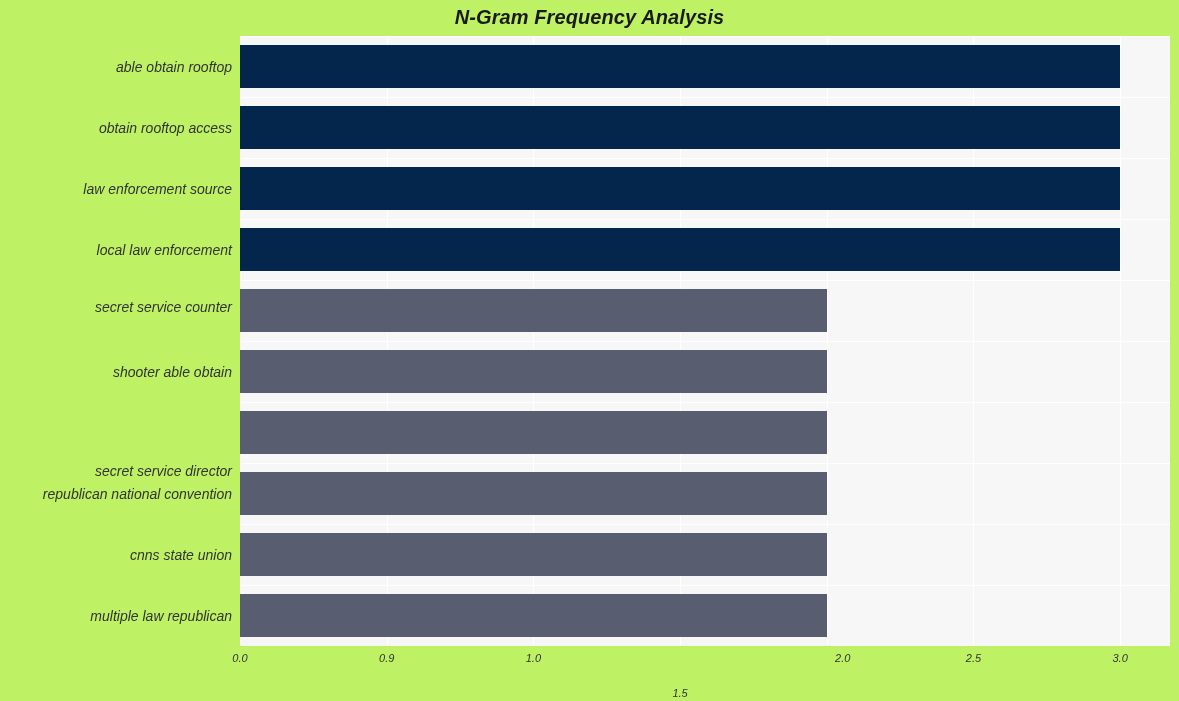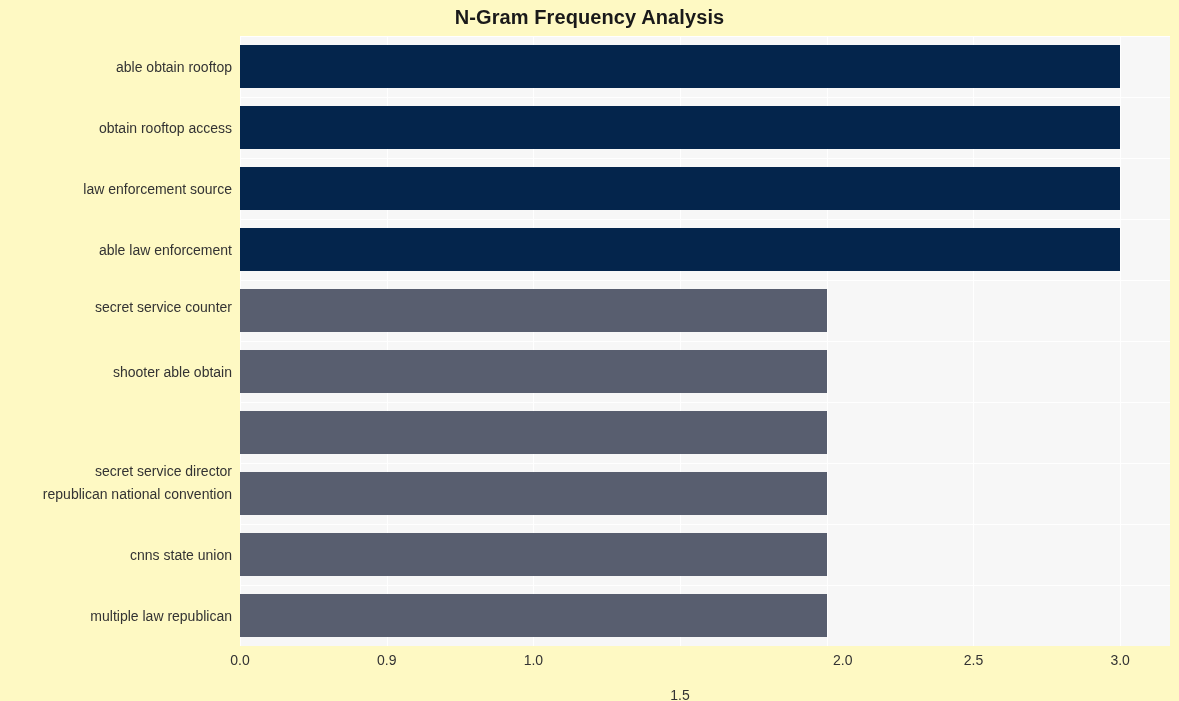--- a/index.html
+++ b/index.html
@@ -97,39 +97,39 @@
     position: absolute;
     left: 240px;
     top: 652px;
     width: 930px;
     height: 22px;
   }
   .xtick-label {
     position: absolute;
     top: 0;
     transform: translateX(-50%);
-    font-size: 14px;
+    font-size: 11px;
     color: #333333;
     white-space: nowrap;
   }
 
   .xaxis-title {
     position: absolute;
     left: 240px;
     top: 704px;
     width: 930px;
     text-align: right;
     font-size: 14px;
     color: #1a1a1a;
   }
 </style>
 </head>
 <body>
 
-<div id="figure" style="background: #fef9c3;">
+<div id="figure" style="background: #bef264; font-style: italic;">
 
   <div class="chart-title" style="color: rgb(26, 26, 26);">N-Gram Frequency Analysis</div>
 
   <div class="plot-area" style="background: rgb(247, 247, 247);">
     <div class="grid-layer">
         <div class="gridline-v" style="left: 0px; background: rgb(255, 255, 255);"></div>
         <div class="gridline-v" style="left: 146.688px; background: rgb(255, 255, 255);"></div>
         <div class="gridline-v" style="left: 293.375px; background: rgb(255, 255, 255);"></div>
         <div class="gridline-v" style="left: 440.063px; background: rgb(255, 255, 255);"></div>
         <div class="gridline-v" style="left: 586.751px; background: rgb(255, 255, 255);"></div>
@@ -157,21 +157,21 @@
         <div class="bar" style="top: 435.54px; height: 43.92px; width: 586.751px; background: rgb(88, 94, 111);"></div>
         <div class="bar" style="top: 496.54px; height: 43.92px; width: 586.751px; background: rgb(88, 94, 111);"></div>
         <div class="bar" style="top: 557.54px; height: 43.92px; width: 586.751px; background: rgb(88, 94, 111);"></div>
       </div>
   </div>
 
   <div class="ylabels">
       <div class="ytick-label" style="top: 23.5px; color: rgb(51, 51, 51);">able obtain rooftop</div>
       <div class="ytick-label" style="top: 84.5px; color: rgb(51, 51, 51); margin-left: 43px;">obtain rooftop access</div>
       <div class="ytick-label" style="top: 145.5px; color: rgb(51, 51, 51);">law enforcement source</div>
-      <div class="ytick-label" style="top: 206.5px; color: rgb(51, 51, 51);">able law enforcement</div>
+      <div class="ytick-label" style="top: 206.5px; color: rgb(51, 51, 51);">local law enforcement</div>
       <div class="ytick-label" style="top: 264px; color: rgb(51, 51, 51); padding-left: 6px;">secret service counter</div>
       <div class="ytick-label" style="top: 328.5px; color: rgb(51, 51, 51);">shooter able obtain</div>
       <div class="ytick-label" style="top: 399px; color: rgb(51, 51, 51); margin-top: 29px;">secret service director</div>
       <div class="ytick-label" style="top: 450.5px; color: rgb(51, 51, 51);">republican national convention</div>
       <div class="ytick-label" style="top: 511.5px; color: rgb(51, 51, 51);">cnns state union</div>
       <div class="ytick-label" style="top: 572.5px; color: rgb(51, 51, 51);">multiple law republican</div>
     </div>
 
   <div class="xlabels">
       <div class="xtick-label" style="left: 0px; color: rgb(51, 51, 51);">0.0</div>

